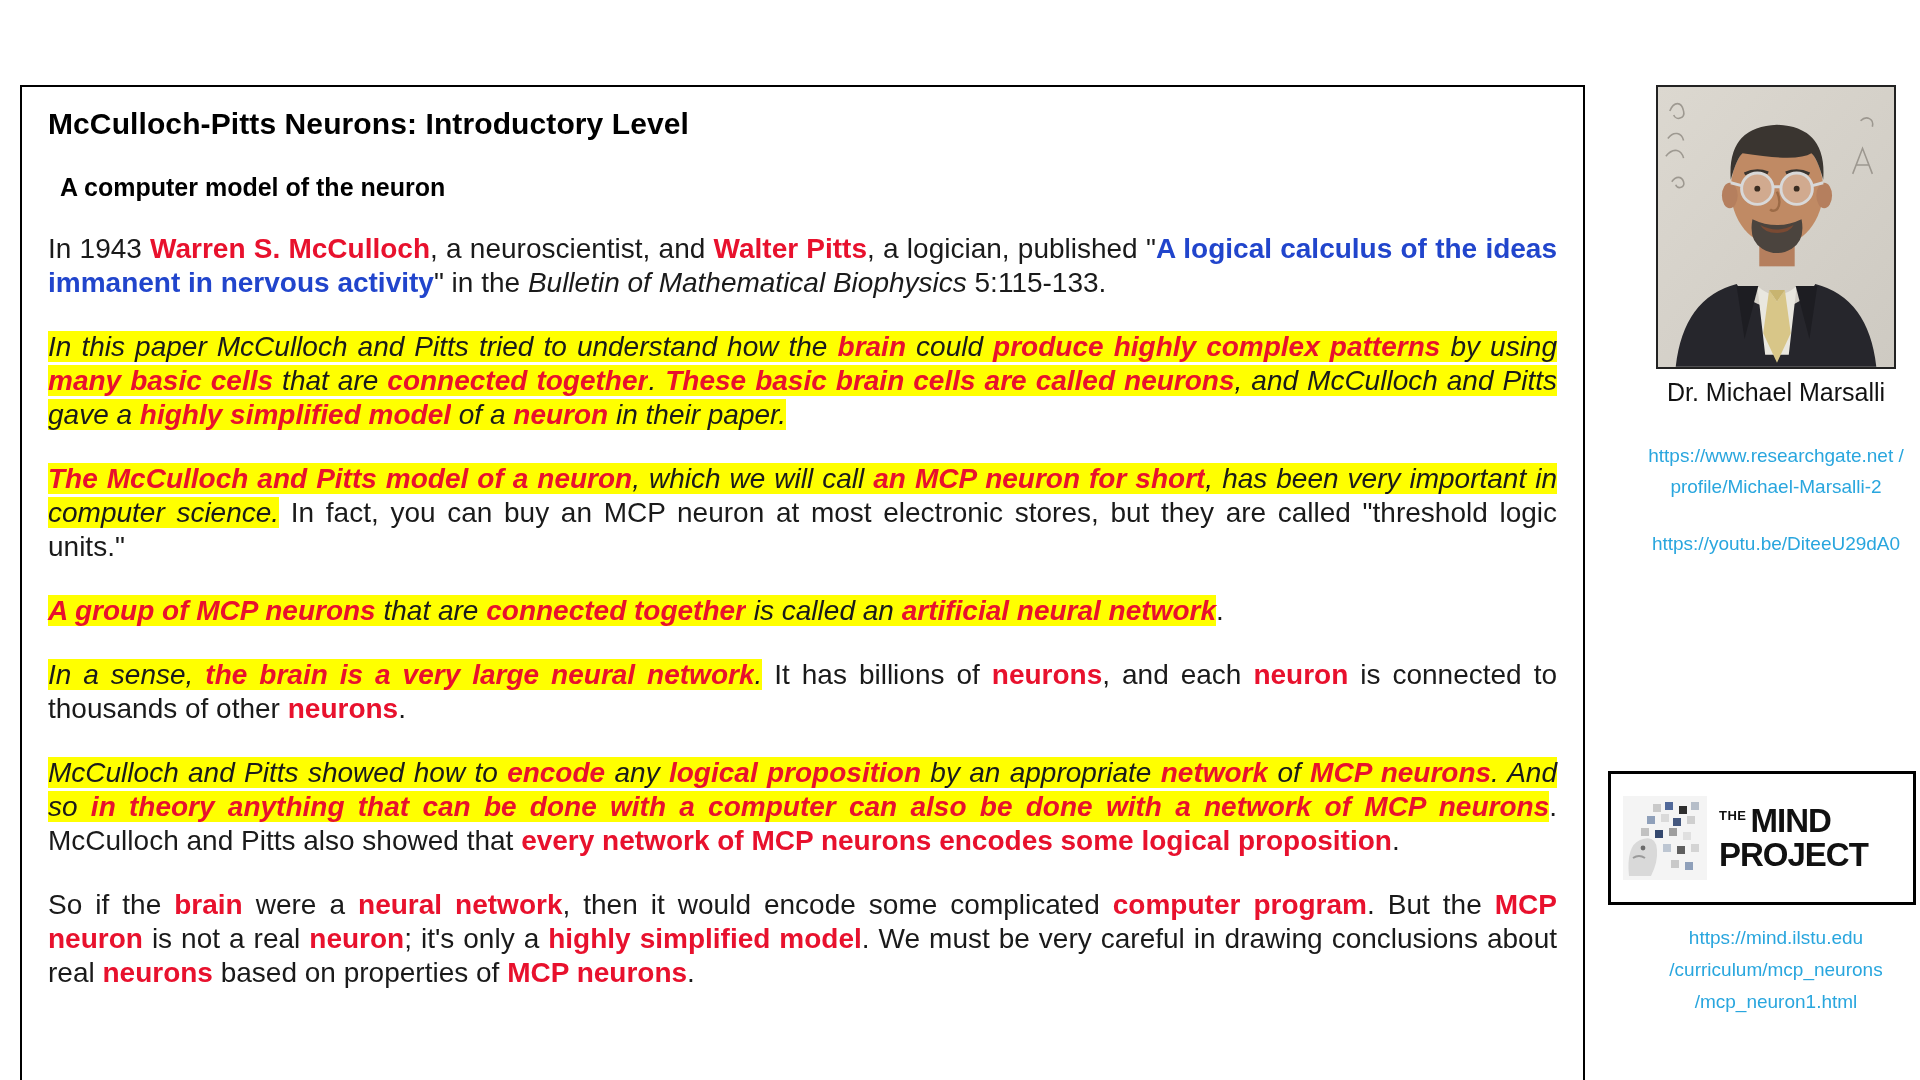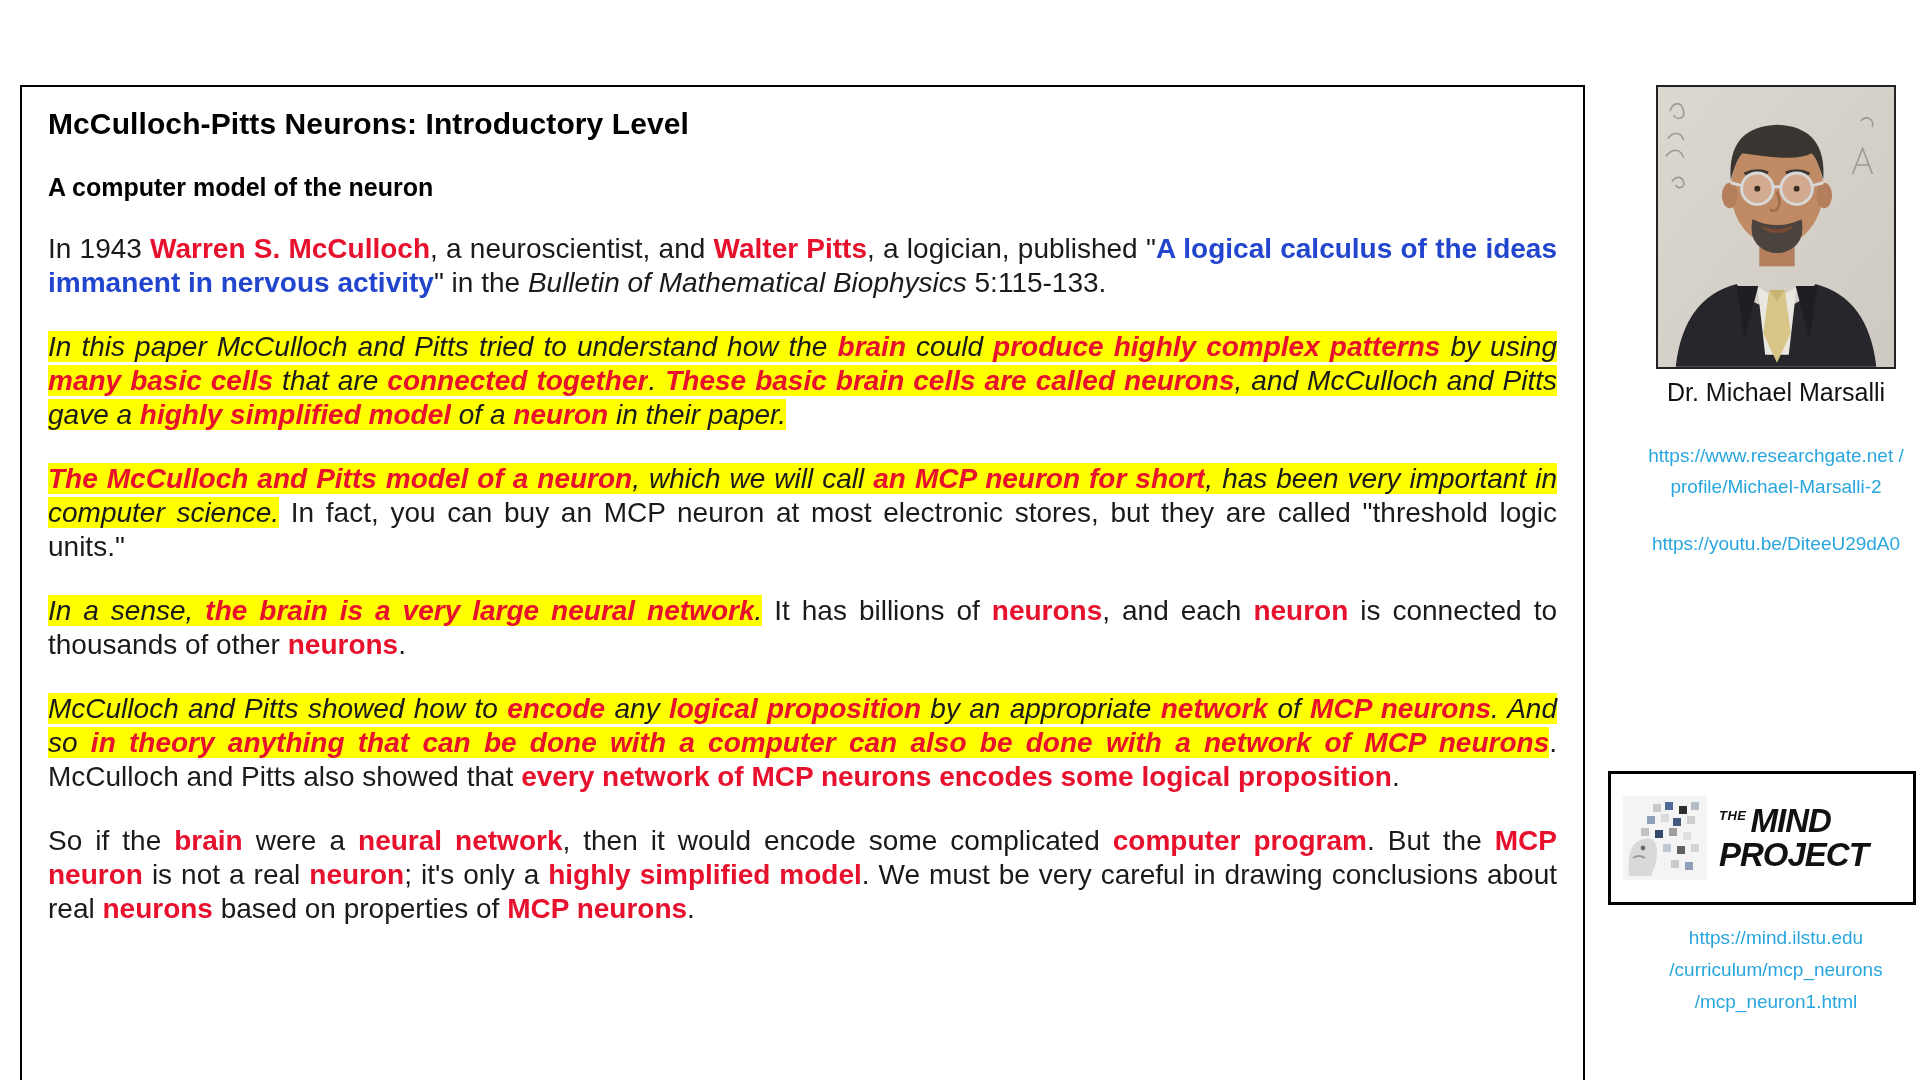--- a/index.html
+++ b/index.html
@@ -21,21 +21,21 @@
     background: #fff;
     padding: 16px 26px 0 26px;
     overflow: hidden;
   }
   h1.page-title {
     font-size: 30px; font-weight: 700; color: #000;
     margin: 4px 0 0 0; letter-spacing: 0.1px;
   }
   h2.section-subtitle {
     font-size: 25px; font-weight: 700; color: #000;
-    margin: 32px 0 0 0;
+    margin: 32px 0 0 12px;
   }
   p.body {
     font-size: 28px; line-height: 34px;
     margin: 30px 0 0 0;
     text-align: justify;
     color: #1a1a1a;
   }
   .seg-p { }
   .seg-r { color: var(--emphasis-red, #E8112D); font-weight: 700; }
   .seg-b { color: var(--link-blue-bold, #2145CC); font-weight: 700; }
@@ -64,21 +64,21 @@
   .rg { left: 1606px; top: 440px; }
   .yt { left: 1606px; top: 528px; }
   .ml { left: 1606px; top: 922px; line-height: 32px; }
 
   
   .mind-box {
     position: absolute; left: 1608px; top: 771px;
     width: 308px; height: 134px;
     border: 3px solid #000; background: #fff;
     display: flex; align-items: center;
-    padding: 0 12px; gap: 12px; font-style: italic;
+    padding: 0 12px; gap: 12px;
   }
   .mind-icon { width: 84px; height: 84px; flex: 0 0 auto; }
   .mind-icon svg { display: block; width: 84px; height: 84px; }
   .mind-text { display: flex; flex-direction: column; color: #111; }
   .mind-line1 { display: flex; align-items: flex-start; }
   .wordmark-the {
     font-size: 13px; font-weight: 700; letter-spacing: 0.5px;
     margin: 4px 4px 0 0;
   }
   .wordmark-mind, .wordmark-project {
@@ -88,20 +88,21 @@
 </head>
 <body>
 
 <section class="main-box">
   <h1 class="page-title">McCulloch-Pitts Neurons: Introductory Level</h1>
   <h2 class="section-subtitle">A computer model of the neuron</h2>
 
   <p class="body"><span class="seg-p">In 1943 </span><span class="seg-r">Warren S. McCulloch</span><span class="seg-p">, a neuroscientist, and </span><span class="seg-r">Walter Pitts</span><span class="seg-p">, a logician, published "</span><span class="seg-b">A logical calculus of the ideas immanent in nervous activity</span><span class="seg-p">" in the </span><span class="seg-i">Bulletin of Mathematical Biophysics</span><span class="seg-p"> 5:115-133.</span></p>
   <p class="body"><span class="seg-p hl">In this paper McCulloch and Pitts tried to understand how the </span><span class="seg-r hl">brain</span><span class="seg-p hl"> could </span><span class="seg-r hl">produce highly complex patterns</span><span class="seg-p hl"> by using </span><span class="seg-r hl">many basic cells</span><span class="seg-p hl"> that are </span><span class="seg-r hl">connected together</span><span class="seg-p hl">. </span><span class="seg-r hl">These basic brain cells are called neurons</span><span class="seg-p hl">, and McCulloch and Pitts gave a </span><span class="seg-r hl">highly simplified model</span><span class="seg-p hl"> of a </span><span class="seg-r hl">neuron</span><span class="seg-p hl"> in their paper.</span></p>
   <p class="body"><span class="seg-r hl">The McCulloch and Pitts model of a neuron</span><span class="seg-p hl">, which we will call </span><span class="seg-r hl">an MCP neuron for short</span><span class="seg-p hl">, has been very important in computer science.</span><span class="seg-p"> In fact, you can buy an MCP neuron at most electronic stores, but they are called "threshold logic units."</span></p>
+  <p class="body"><span class="seg-r hl">A group of MCP neurons</span><span class="seg-p hl"> that are </span><span class="seg-r hl">connected together</span><span class="seg-p hl"> is called an </span><span class="seg-r hl">artificial neural network</span><span class="seg-p">.</span></p>
   <p class="body"><span class="seg-p hl">In a sense, </span><span class="seg-r hl">the brain is a very large neural network</span><span class="seg-p hl">.</span><span class="seg-p"> It has billions of </span><span class="seg-r">neurons</span><span class="seg-p">, and each </span><span class="seg-r">neuron</span><span class="seg-p"> is connected to thousands of other </span><span class="seg-r">neurons</span><span class="seg-p">.</span></p>
   <p class="body"><span class="seg-p hl">McCulloch and Pitts showed how to </span><span class="seg-r hl">encode</span><span class="seg-p hl"> any </span><span class="seg-r hl">logical proposition</span><span class="seg-p hl"> by an appropriate </span><span class="seg-r hl">network</span><span class="seg-p hl"> of </span><span class="seg-r hl">MCP neurons</span><span class="seg-p hl">. And so </span><span class="seg-r hl">in theory anything that can be done with a computer can also be done with a network of MCP neurons</span><span class="seg-p">. McCulloch and Pitts also showed that </span><span class="seg-r">every network of MCP neurons encodes some logical proposition</span><span class="seg-p">.</span></p>
   <p class="body"><span class="seg-p">So if the </span><span class="seg-r">brain</span><span class="seg-p"> were a </span><span class="seg-r">neural network</span><span class="seg-p">, then it would encode some complicated </span><span class="seg-r">computer program</span><span class="seg-p">. But the </span><span class="seg-r">MCP neuron</span><span class="seg-p"> is not a real </span><span class="seg-r">neuron</span><span class="seg-p">; it's only a </span><span class="seg-r">highly simplified model</span><span class="seg-p">. We must be very careful in drawing conclusions about real </span><span class="seg-r">neurons</span><span class="seg-p"> based on properties of </span><span class="seg-r">MCP neurons</span><span class="seg-p">.</span></p>
 </section>
 
 <figure class="photo">
   <svg viewBox="0 0 240 284">
 
     <rect width="240" height="284" fill="#d6d2ca"></rect>
     <rect width="240" height="284" fill="url(#wb)" opacity="0.5"></rect>

